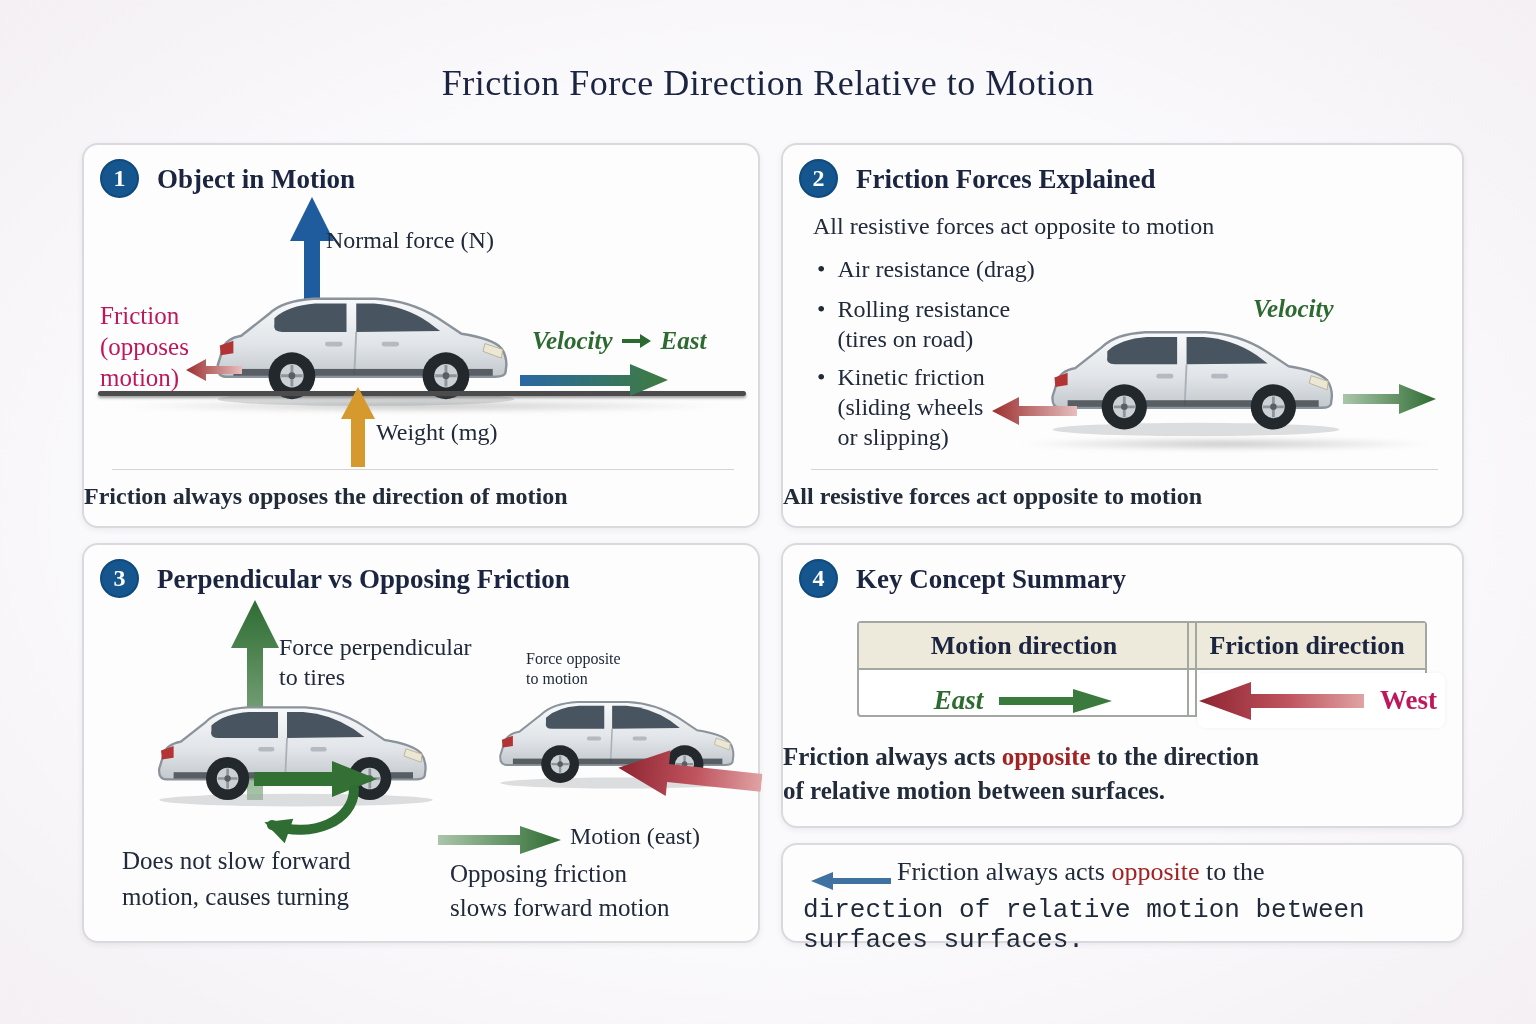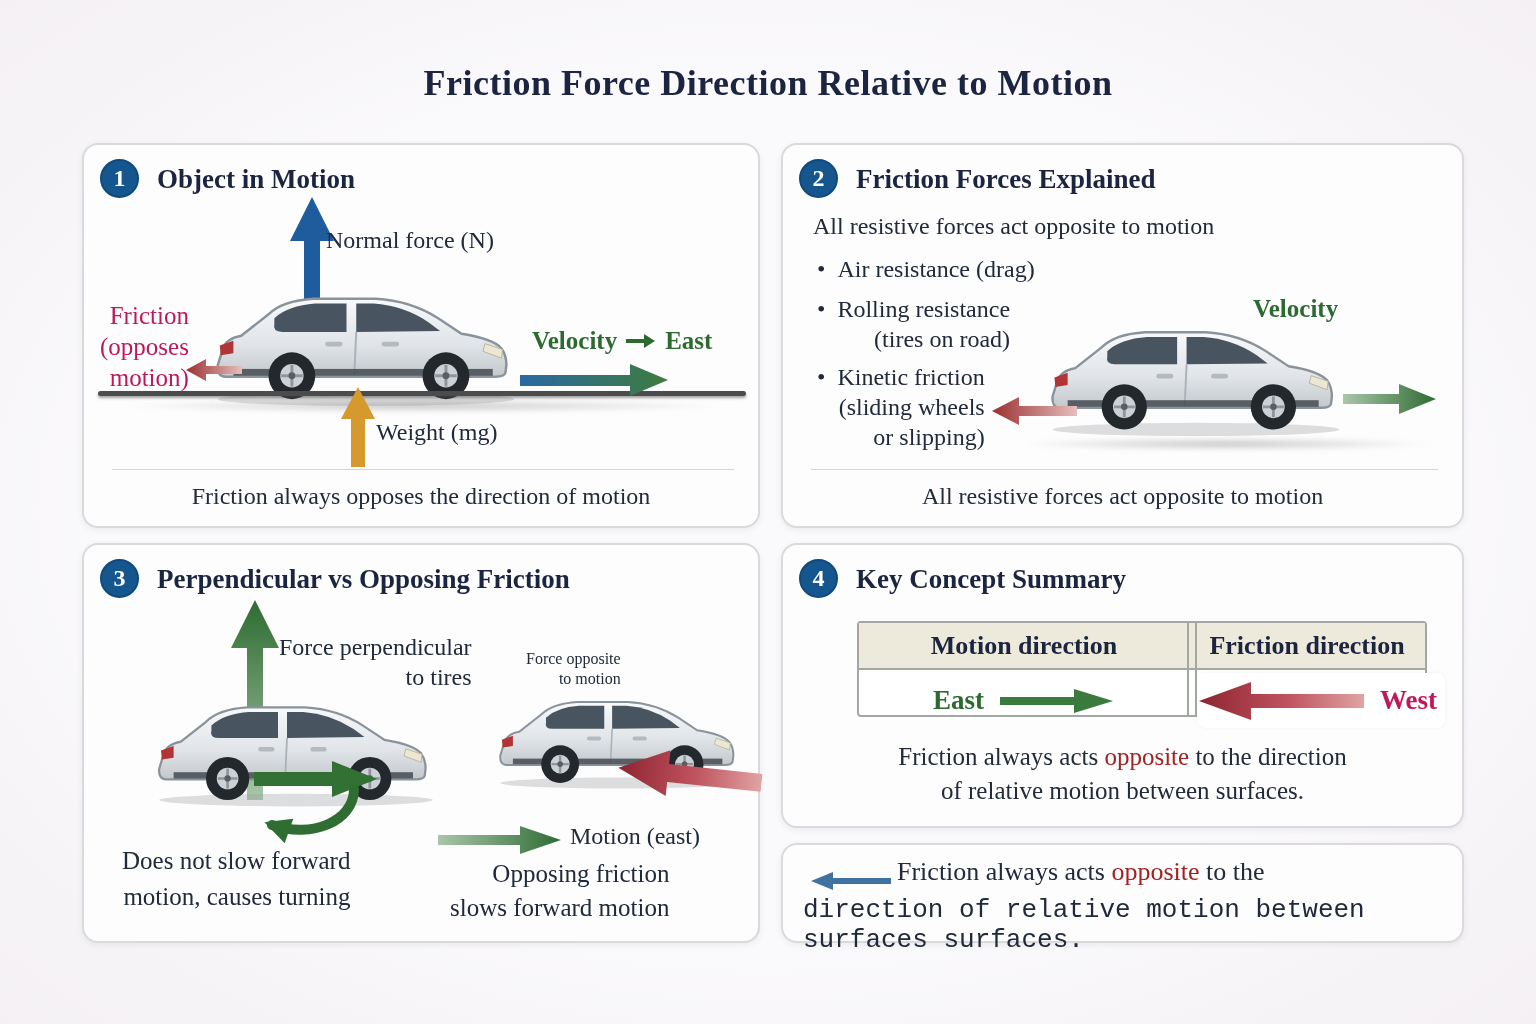--- a/index.html
+++ b/index.html
@@ -2,43 +2,43 @@
 <html><head>
 <meta charset="utf-8">
 <style>
   * { margin:0; padding:0; box-sizing:border-box; }
   body { width:1536px; height:1024px; overflow:hidden;
          font-family:"Liberation Serif","DejaVu Serif",serif; }
   #canvas { position:relative; width:1536px; height:1024px;
             background:radial-gradient(ellipse at center,#faf9fb 60%,#f4f0f4 100%); }
 
   .page-title { position:absolute; top:62px; left:0; width:100%; text-align:center;
-                font-size:36px; font-weight:bold; color:#1b2440; letter-spacing:.5px; }
+                font-size:36px; font-weight:normal; color:#1b2440; letter-spacing:.5px; }
 
   .panel { position:absolute; background:#fdfdfe; border:2px solid #d9d9de;
            border-radius:16px; box-shadow:0 2px 6px rgba(40,40,70,.07); }
   #panel1 { left:82px;  top:143px; width:678px; height:385px; }
   #panel2 { left:781px; top:143px; width:683px; height:385px; }
   #panel3 { left:82px;  top:543px; width:678px; height:400px; }
   #panel4 { left:781px; top:543px; width:683px; height:285px; }
   #footer-note { left:781px; top:843px; width:683px; height:100px; }
 
   .badge { position:absolute; left:16px; top:14px; width:39px; height:39px;
            border-radius:50%; background:#15568e; border:2px solid #104a7d;
            color:#fff; font-size:24px; font-weight:bold;
            display:flex; align-items:center; justify-content:center; }
   .ptitle { position:absolute; left:73px; top:19px; font-size:27px; font-weight:bold; color:#1b2540; }
 
   .txt { position:absolute; color:#212a3a; }
-  .ml  { white-space:pre-line; line-height:1.24;text-align:right; }
-  .green  { color:#2d6a30; }
+  .ml  { white-space:pre-line; line-height:1.24; }
+  .green  { color:#2d6a30;font-style:italic; }
   .maroon { color:#be185d; }
   .red-hl { color:#a32222; }
-  .caption { position:absolute; left:0; width:100%; text-align:center;
-             font-size:24px; color:#222b3a; }
+  .caption { position:absolute; left:0; width:100%; text-align:left;
+             font-size:24px; color:#222b3a;font-weight:bold; }
   .divider { position:absolute; height:1px; background:#d4d4d8; }
   svg { display:block; }
   .arrow-svg, .car { position:absolute; }
 
   .road { position:absolute; height:5px; background:#4c4c4c; border-radius:3px;
           box-shadow:0 2px 3px rgba(80,80,80,.55); }
   .roadfuzz { position:absolute; height:14px; border-radius:50%;
               background:radial-gradient(ellipse, rgba(125,125,125,.4), transparent 70%);
               filter:blur(2px); }
 

